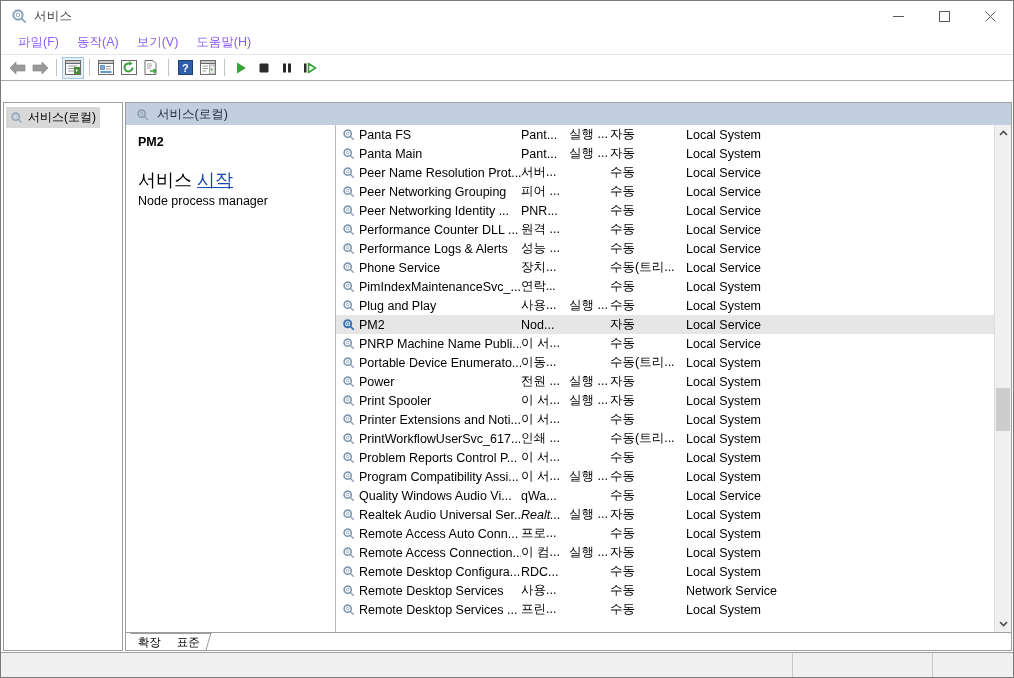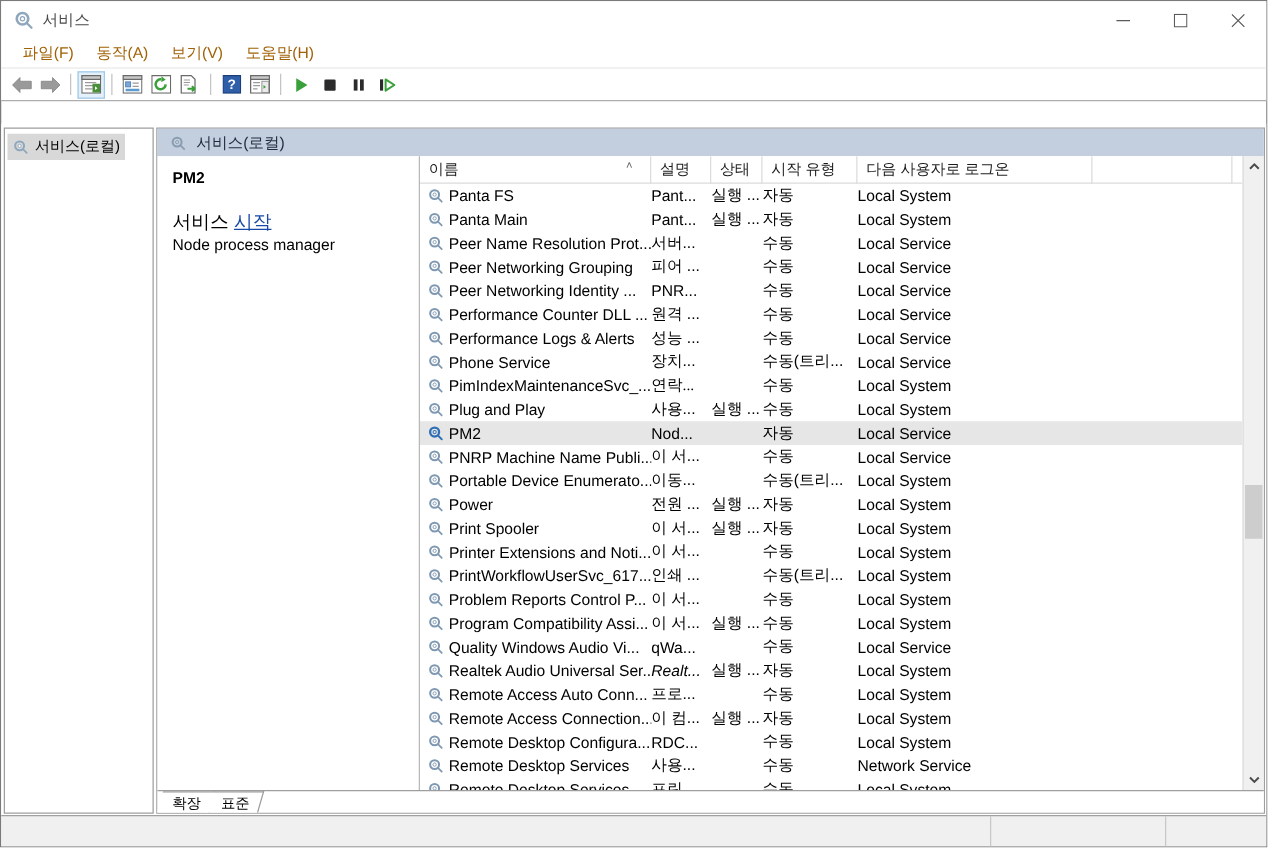--- a/index.html
+++ b/index.html
@@ -47,21 +47,21 @@
 
   
   .menubar {
     height: 24px; min-height: 24px;
     display: flex; align-items: center;
     padding-left: 8px;
     background: #ffffff;
     border-bottom: 1px solid #e6e6e6;
   }
   .menuitem {
-    font-size: 12.5px; color: #a16207;
+    font-size: 12.5px; color: #8b5cf6;
     padding: 2px 9px; white-space: nowrap;
   }
 
   
   .toolbar {
     height: 26px; min-height: 26px;
     display: flex; align-items: center;
     padding-left: 5px;
     background: #ffffff;
     border-bottom: 1px solid #adadad;
@@ -118,21 +118,21 @@
   .pane-inner { flex: 1 1 auto; display: flex; min-height: 0; position: relative; }
 
   
   .detail {
     width: 210px; min-width: 210px;
     background: #ffffff;
     border-right: 1px solid #b8b8b8;
     padding: 10px 12px 0 12px;
   }
   .detail-title { font-size: 12.5px; font-weight: bold; color: #000; }
-  .detail-action { margin-top: 19px; font-size: 15px; color: #000; }
+  .detail-action { margin-top: 19px; font-size: 18px; color: #000; }
   .detail-action a { color: #1849a9; text-decoration: underline; cursor: pointer; }
   .detail-desc-label { margin-top: 26px; font-size: 12.5px; color: #000; }
   .detail-desc-text { margin-top: 2px; font-size: 12.5px; color: #000; }
 
   
   .listwrap {
     flex: 1 1 auto; min-width: 0;
     display: flex; flex-direction: column;
     background: #ffffff;
     position: relative;
@@ -374,41 +374,20 @@
         <div class="detail">
           <div class="detail-title">PM2</div>
           <div class="detail-action">
             <span>서비스 </span><a>시작</a>
           </div>
           <div class="detail-desc-text">Node process manager</div>
         </div>
 
         <div class="listwrap">
           <div class="collist">
-            <div class="colhead">
-                <div class="ch" style="width: 185px; flex: 0 0 185px;">
-                  <span>이름</span>
-                  <span class="sortarrow">˄</span>
-                </div>
-                <div class="ch" style="width: 48px; flex: 0 0 48px;">
-                  <span>설명</span>
-                </div>
-                <div class="ch" style="width: 41px; flex: 0 0 41px;">
-                  <span>상태</span>
-                </div>
-                <div class="ch" style="width: 76px; flex: 0 0 76px;">
-                  <span>시작 유형</span>
-                </div>
-                <div class="ch" style="width: 188px; flex: 0 0 188px;">
-                  <span>다음 사용자로 로그온</span>
-                </div>
-                <div class="ch" style="width: 112px; flex: 0 0 112px;">
-                  <span></span>
-                </div>
-              </div>
             <div class="rows">
                 <div class="row">
                   <div class="cell name" style="width: 185px; flex: 0 0 185px;">
                     <svg class="gi" viewBox="0 0 16 16">
                       <circle cx="7" cy="7" r="4.4" fill="none" stroke="#7f98b2" stroke-width="2"></circle>
                       <circle cx="7" cy="7" r="1.6" fill="#ffffff" stroke="#7f98b2" stroke-width="0.9"></circle>
                       <path d="M10.8 10.8 L14 14" stroke="#7f98b2" stroke-width="1.7" stroke-linecap="round"></path>
                     </svg>
                     <span>Panta FS</span>
                   </div>

